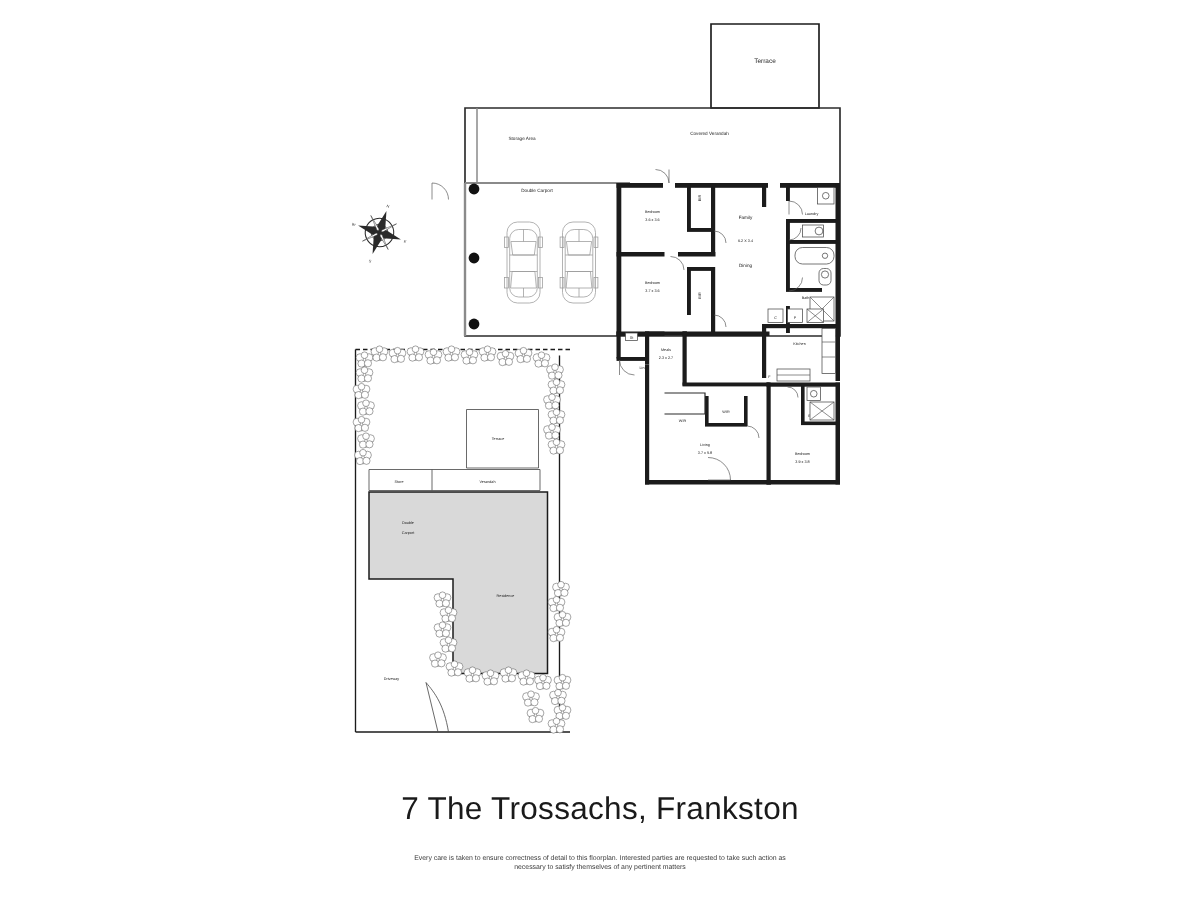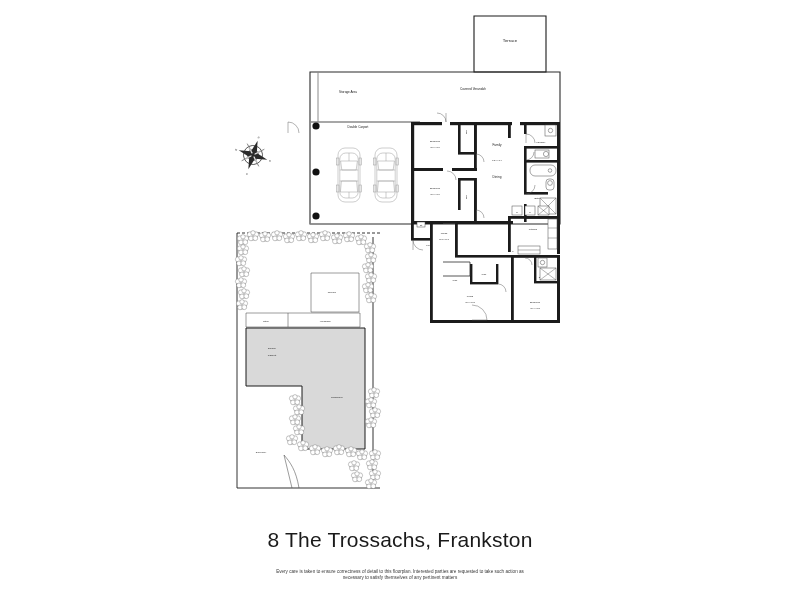--- a/index.html
+++ b/index.html
@@ -413,16 +413,16 @@
       <path d="M 9 9 L 1.4 2.4 L 0 0 L 2.4 1.4 Z" class="compass-light"></path>
       <circle r="1.6" class="compass-dark"></circle>
       <text class="lbl-tiny" x="0" y="-17.5" text-anchor="middle">N</text>
       <text class="lbl-tiny" x="18" y="1.2" text-anchor="middle">E</text>
       <text class="lbl-tiny" x="0" y="21" text-anchor="middle">S</text>
       <text class="lbl-tiny" x="-18" y="1.2" text-anchor="middle">W</text>
     </g>
 
   </svg>
 
-  <div class="ttl">8 The Trossachs, Frankston</div>
+  <div class="ttl">7 The Trossachs, Frankston</div>
   <div class="disc">Every care is taken to ensure correctness of detail to this floorplan. Interested parties are requested to take such action as necessary to satisfy themselves of any pertinent matters</div>
 
 </div>
 
 </body></html>

